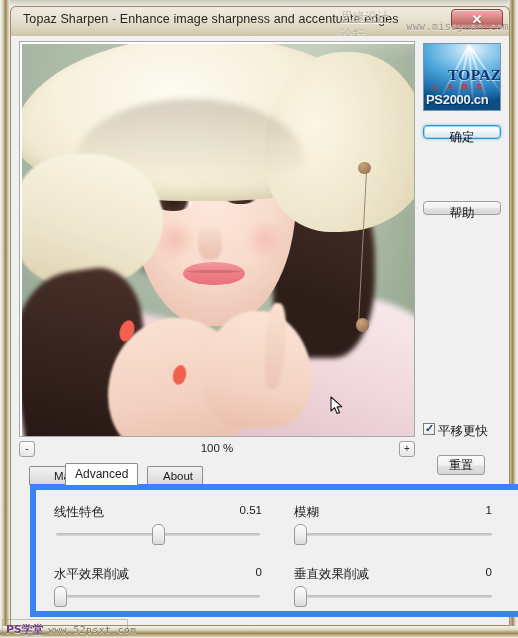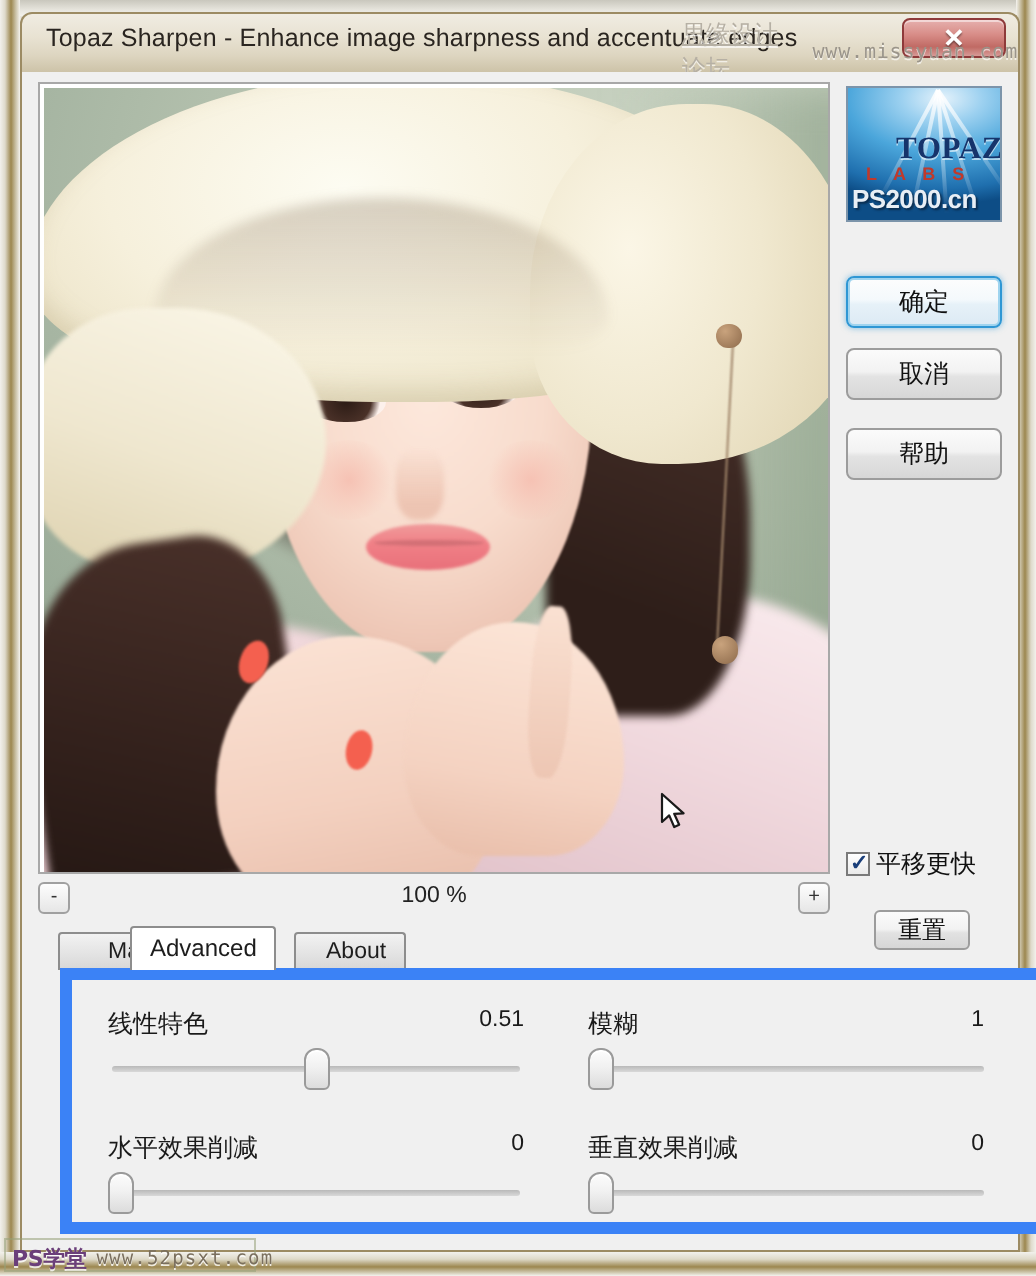--- a/index.html
+++ b/index.html
@@ -373,28 +373,27 @@
     position: absolute; left: 2px; top: 48px;
     font-size: 13px; font-weight: bold;
     color: #e8eef5;
     font-family: "Liberation Sans", sans-serif;
     text-shadow: 1px 1px 1px rgba(10,40,70,.85);
     letter-spacing: -.3px;
   }
 
   .sbtn {
     position: absolute; left: 2px;
-    width: 78px; height: 26px;
+    width: 78px; height: 14px;
     border: 1px solid #9c9c9c;
     border-radius: 4px;
     background: linear-gradient(180deg,#fbfbfb 0%, #f2f2f2 45%, #e3e3e3 55%, #d7d7d7 100%);
     font-size: 12.5px; color: #111;
     line-height: 24px; text-align: center;
-    font-family: Liberation Sans, sans-serif;
-    margin-top: 13px;
+    font-family: Liberation Mono, monospace;
   }
   .sbtn.focus {
     border: 1px solid #2f97d4;
     box-shadow: 0 0 0 1px #9fd4ef inset, 0 0 3px rgba(47,151,212,.6);
     background: linear-gradient(180deg,#fdfdfd 0%, #f4f9fc 45%, #e6f1f8 55%, #dceaf4 100%);
   }
   #btn-ok { top: 84px; }
   #btn-cancel { top: 120px; }
   #btn-help { top: 160px; }
 
@@ -404,21 +403,21 @@
     border: 1px solid #9c9c9c;
     border-radius: 4px;
     background: linear-gradient(180deg,#fbfbfb 0%, #f4f4f4 48%, #e6e6e6 58%, #dadada 100%);
     font-size: 12.5px; color: #111;
     display: flex; align-items: center; justify-content: center;
     font-family: "DejaVu Sans", sans-serif;
   }
   #chk-row {
     position: absolute; left: 2px; top: 382px;
     width: 82px; height: 18px;
-    display: flex; align-items: center; gap: 3px;
+    display: flex; gap: 3px;
   }
   #chk-box {
     width: 12px; height: 12px;
     border: 1px solid #7a7a7a;
     background: linear-gradient(180deg,#ffffff,#eaeaea);
     position: relative;
   }
   #chk-box::after {
     content: "\2713";
     position: absolute; left: 1px; top: -2px;
@@ -582,21 +581,20 @@
         <div class="ray" style="transform:rotate(-18deg);"></div>
         <div class="ray" style="transform:rotate(-4deg);"></div>
         <div class="ray" style="transform:rotate(12deg);"></div>
         <div class="ray" style="transform:rotate(28deg);"></div>
         <div id="logo-topaz">TOPAZ</div>
         <div id="logo-labs">L A B S</div>
         <div id="logo-wm">PS2000.cn</div>
       </div>
 
       <div class="sbtn focus" id="btn-ok">确定</div>
-      <div class="sbtn" id="btn-cancel">取消</div>
       <div class="sbtn" id="btn-help">帮助</div>
 
 
       <div id="chk-row">
         <div id="chk-box"></div>
         <span id="chk-label">平移更快</span>
       </div>
 
       <div id="btn-reset">重置</div>
 

